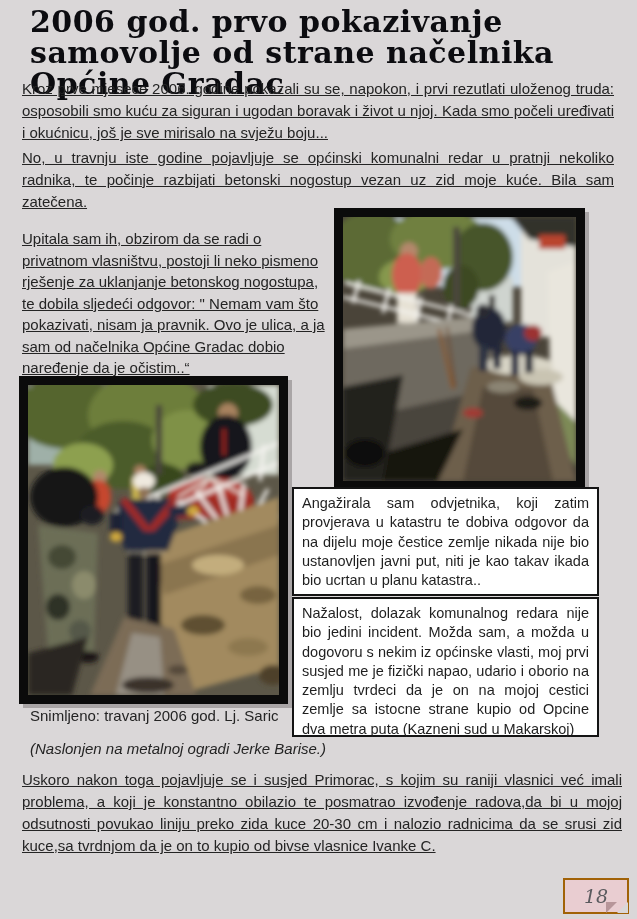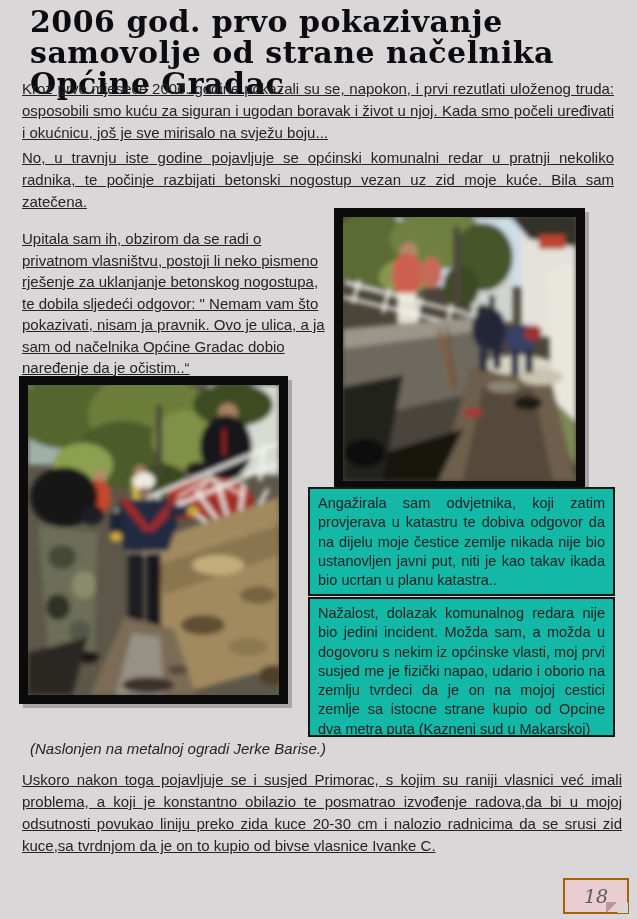--- a/index.html
+++ b/index.html
@@ -37,26 +37,25 @@
     position:absolute;
     border:9px solid #0b0b0b;
     background:#222;
     box-shadow:4px 4px 0 #a9a5a6;
   }
   .photo-frame svg{display:block;}
   .frame-right{left:334px;top:208px;}
   .frame-left{left:19px;top:376px;}
   .callout{
     position:absolute;left:292px;width:307px;
-    background:#14b8a6;border:2px solid #141414;
+    background:#ffffff;border:2px solid #141414;
     box-sizing:border-box;
     font-size:14.5px;line-height:19.3px;color:#1f1f1f;
     text-align:justify;
     padding:5px 8px 4px 8px;
-    margin-left:16px;
   }
   .box1{top:487px;height:109px;}
   .box2{top:597px;height:140px;}
   .caption{
     position:absolute;left:30px;
     font-size:15px;color:#242424;margin:0;
   }
   .cap1{top:707px;}
   .cap2{top:740px;font-style:italic;}
   .page-number{
@@ -267,20 +266,21 @@
         <polygon points="0,268 60,252 44,310 0,310" fill="#2b2721"></polygon>
         <ellipse cx="120" cy="300" rx="26" ry="8" fill="#3a332a"></ellipse>
         <ellipse cx="150" cy="285" rx="10" ry="5" fill="#55483a"></ellipse>
       </g>
     </svg>
   </div>
 
   <div class="callout box1">Angažirala sam odvjetnika, koji zatim provjerava u katastru te dobiva odgovor da na dijelu moje čestice zemlje nikada nije bio ustanovljen javni put, niti je kao takav ikada bio ucrtan u planu katastra..</div>
   <div class="callout box2">Nažalost, dolazak komunalnog redara nije bio jedini incident. Možda sam, a možda u dogovoru s nekim iz općinske vlasti, moj prvi susjed me je fizički napao, udario i oborio na zemlju tvrdeci da je on na mojoj cestici zemlje sa istocne strane kupio od Opcine dva metra puta (Kazneni sud u Makarskoj)</div>
 
+  <p class="caption cap1">Snimljeno: travanj 2006 god. Lj. Saric</p>
   <p class="caption cap2">(Naslonjen na metalnoj ogradi Jerke Barise.)</p>
 
   <p class="body-par p4">Uskoro nakon toga pojavljuje se i susjed Primorac, s kojim su raniji vlasnici već imali problema, a koji je konstantno obilazio te posmatrao izvođenje radova,da bi u mojoj odsutnosti povukao liniju preko zida kuce 20-30 cm i nalozio radnicima da se srusi zid kuce,sa tvrdnjom da je on to kupio od bivse vlasnice Ivanke C.</p>
 
   <div class="page-number">
     <span>18</span>
     <span class="fold-shade"></span>
     <span class="fold"></span>
   </div>
 

